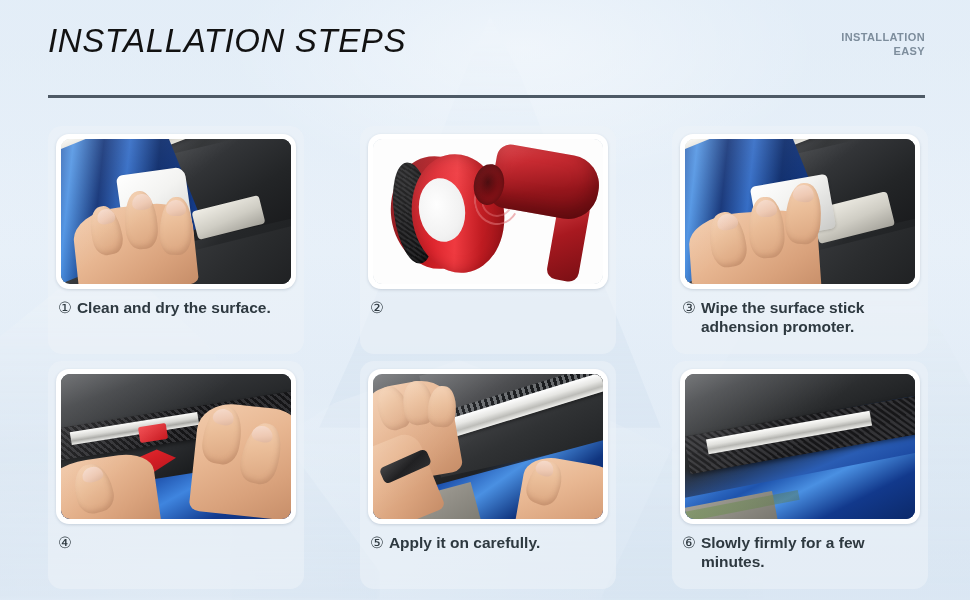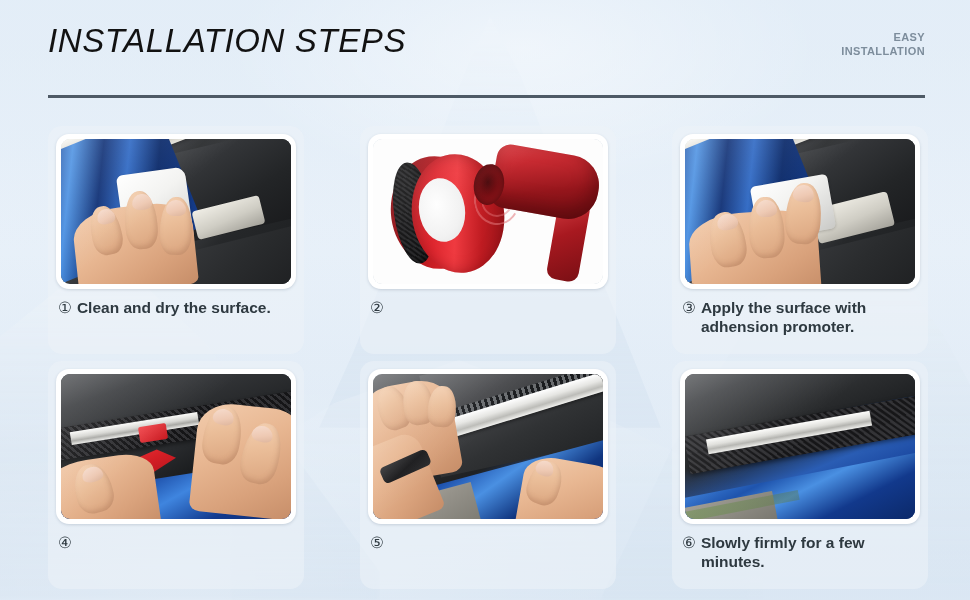--- a/index.html
+++ b/index.html
@@ -455,22 +455,22 @@
   <div class="bg-sky"></div>
   <div class="mtn mtn-main"></div>
   <div class="mtn mtn-left"></div>
   <div class="mtn mtn-right"></div>
   <div class="mtn mtn-mid-low"></div>
   <div class="bg-haze"></div>
 
   <div class="header">
     <div class="page-title">INSTALLATION STEPS</div>
     <div class="tagline">
+      <div>INSTALLATION</div>
       <div>EASY</div>
-      <div>INSTALLATION</div>
     </div>
     <div class="divider"></div>
   </div>
 
   <div class="grid">
 
     <div class="card">
       <div class="photo">
         <div class="photo-inner">
           <div class="scene sillA">
@@ -535,21 +535,21 @@
             <div class="finger" style="left:28%; top:40%; width:15%; height:42%; transform:rotate(-3deg);"></div>
             <div class="nail" style="left:31%; top:42%; width:9%; height:12%; transform:rotate(-3deg);"></div>
             <div class="finger" style="left:44%; top:30%; width:15%; height:42%; transform:rotate(4deg);"></div>
             <div class="nail" style="left:47%; top:32%; width:9%; height:12%; transform:rotate(4deg);"></div>
           </div>
           <div class="glossy"></div>
         </div>
       </div>
       <div class="caption">
         <span class="num">③</span>
-        <span class="caption-text">Apply the surface with adhension promoter.</span>
+        <span class="caption-text">Wipe the surface stick adhension promoter.</span>
       </div>
     </div>
 
     <div class="card">
       <div class="photo">
         <div class="photo-inner">
           <div class="scene sceneD">
             <div class="d-blacktop"></div>
             <div class="d-blue"></div>
             <div class="d-carbon"></div>
@@ -590,20 +590,21 @@
             <div class="wristband"></div>
             <div class="hand" style="right:-6%; bottom:-12%; width:42%; height:52%; border-radius:34% 30% 12% 12% / 28% 26% 10% 10%; transform:rotate(10deg);"></div>
             <div class="finger" style="right:18%; bottom:10%; width:14%; height:30%; transform:rotate(20deg);"></div>
             <div class="nail" style="right:21%; bottom:30%; width:8%; height:10%; transform:rotate(20deg);"></div>
           </div>
           <div class="glossy"></div>
         </div>
       </div>
       <div class="caption">
         <span class="num">⑤</span>
+        <span class="caption-text">Apply it on carefully.</span>
       </div>
     </div>
 
     <div class="card">
       <div class="photo">
         <div class="photo-inner">
           <div class="scene sceneF">
             <div class="f-blacktop"></div>
             <div class="f-blue"></div>
             <div class="f-ground"></div>

